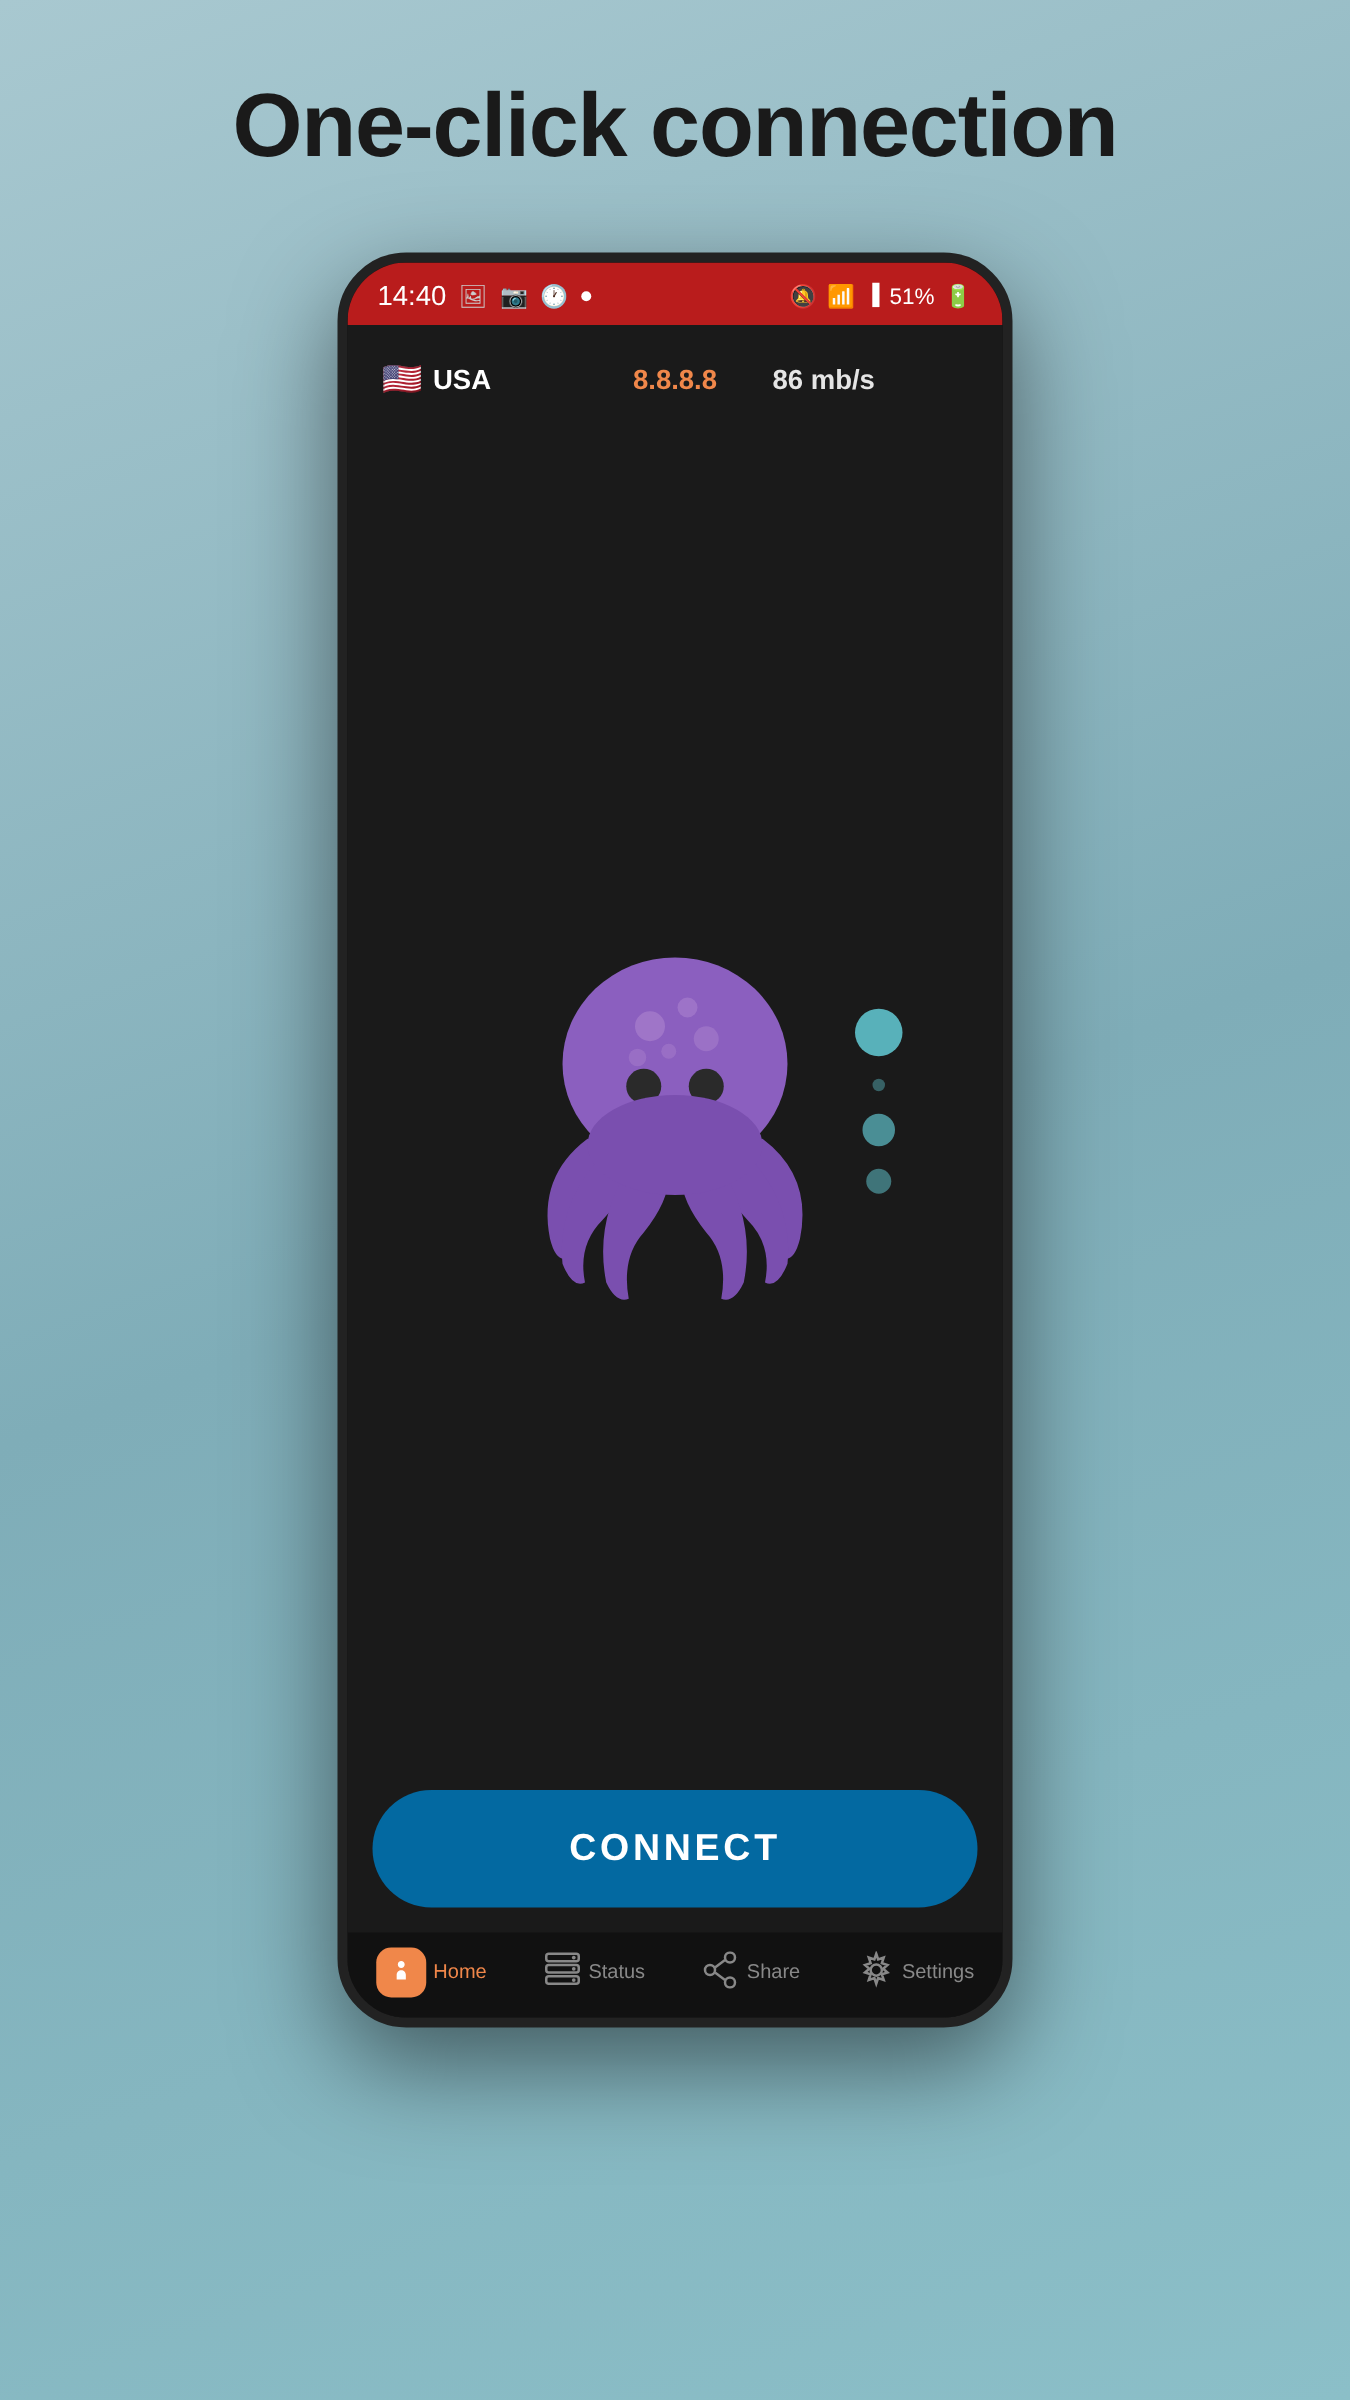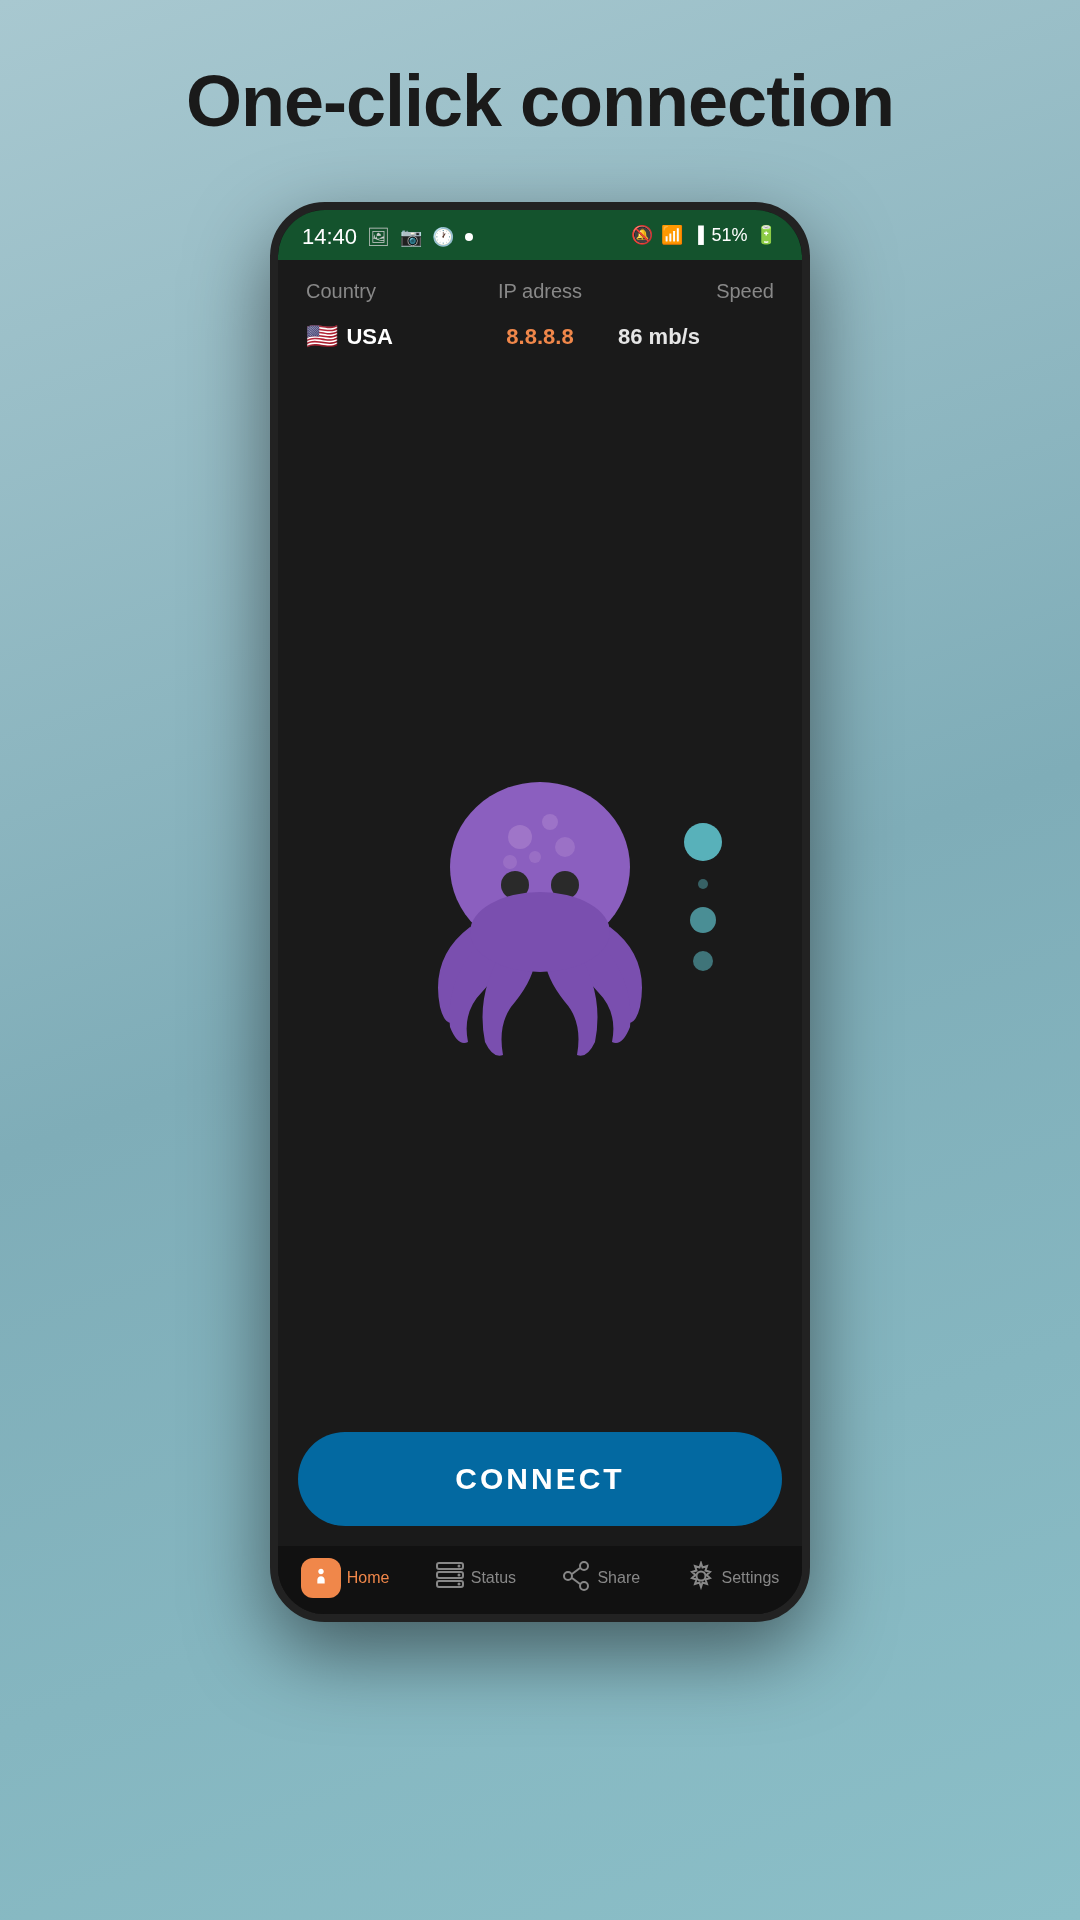--- a/index.html
+++ b/index.html
@@ -32,25 +32,25 @@
       border: 8px solid #222;
       display: flex;
       flex-direction: column;
       overflow: hidden;
       box-shadow: 0 30px 80px rgba(0,0,0,0.5);
       position: relative;
     }
 
     
     .status-bar {
-      background: #14532d;
+      background: #b91c1c;
       padding: 14px 24px 10px 24px;
       display: flex;
       justify-content: space-between;
-      align-items: flex-start;
+      align-items: center;
       flex-shrink: 0;
     }
     .status-bar-left {
       font-size: 22px;
       color: #fff;
       font-weight: 500;
       display: flex;
       align-items: center;
       gap: 10px;
     }
@@ -250,25 +250,20 @@
       <span>📶</span>
       <span style="font-size:16px;">▐</span>
       <span style="font-size:18px;">51%</span>
       <span>🔋</span>
     </div>
   </div>
 
   <div class="app-content">
 
     <div class="server-table">
-      <div class="table-header">
-        <span>Country</span>
-        <span>IP adress</span>
-        <span>Speed</span>
-      </div>
       <div class="table-row">
         <div class="country-cell">
           <span class="flag">🇺🇸</span>
           <span>USA</span>
         </div>
         <div class="ip-cell">8.8.8.8</div>
         <div class="speed-cell">86 mb/s</div>
       </div>
     </div>
 

